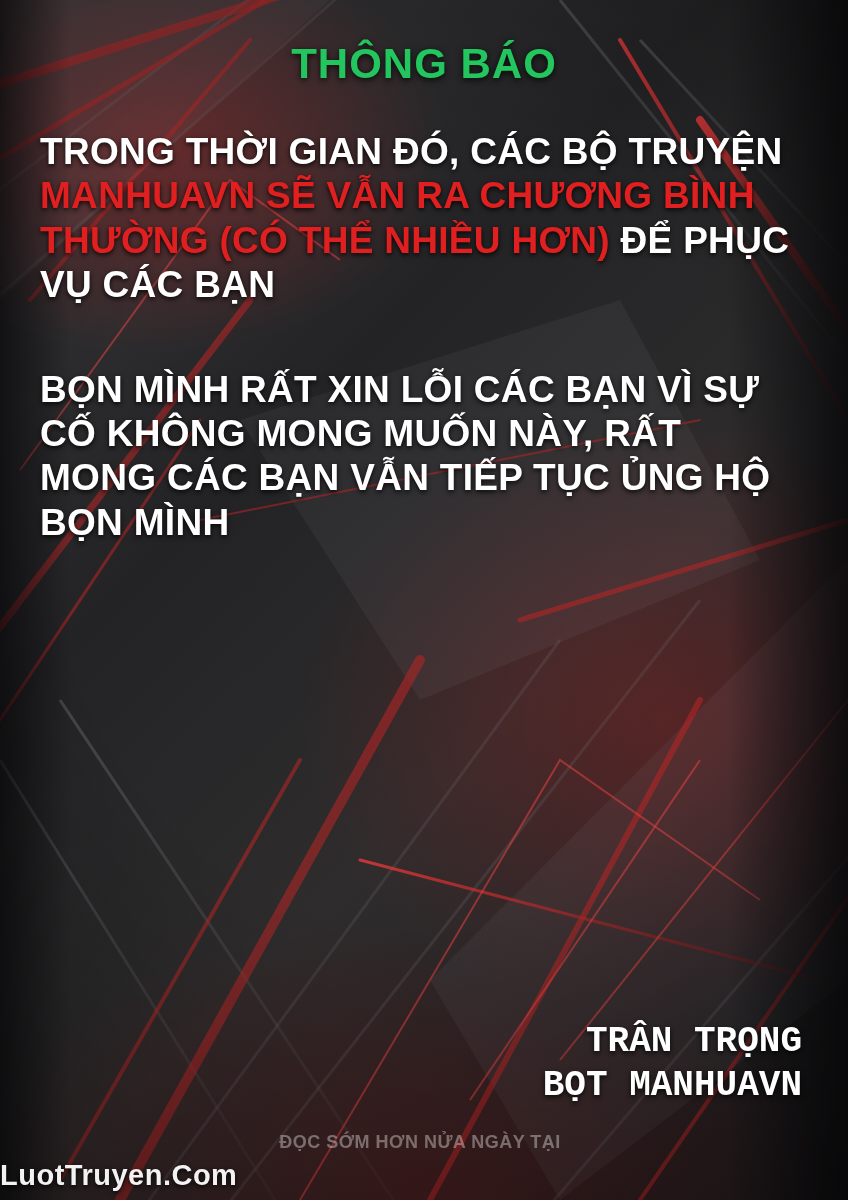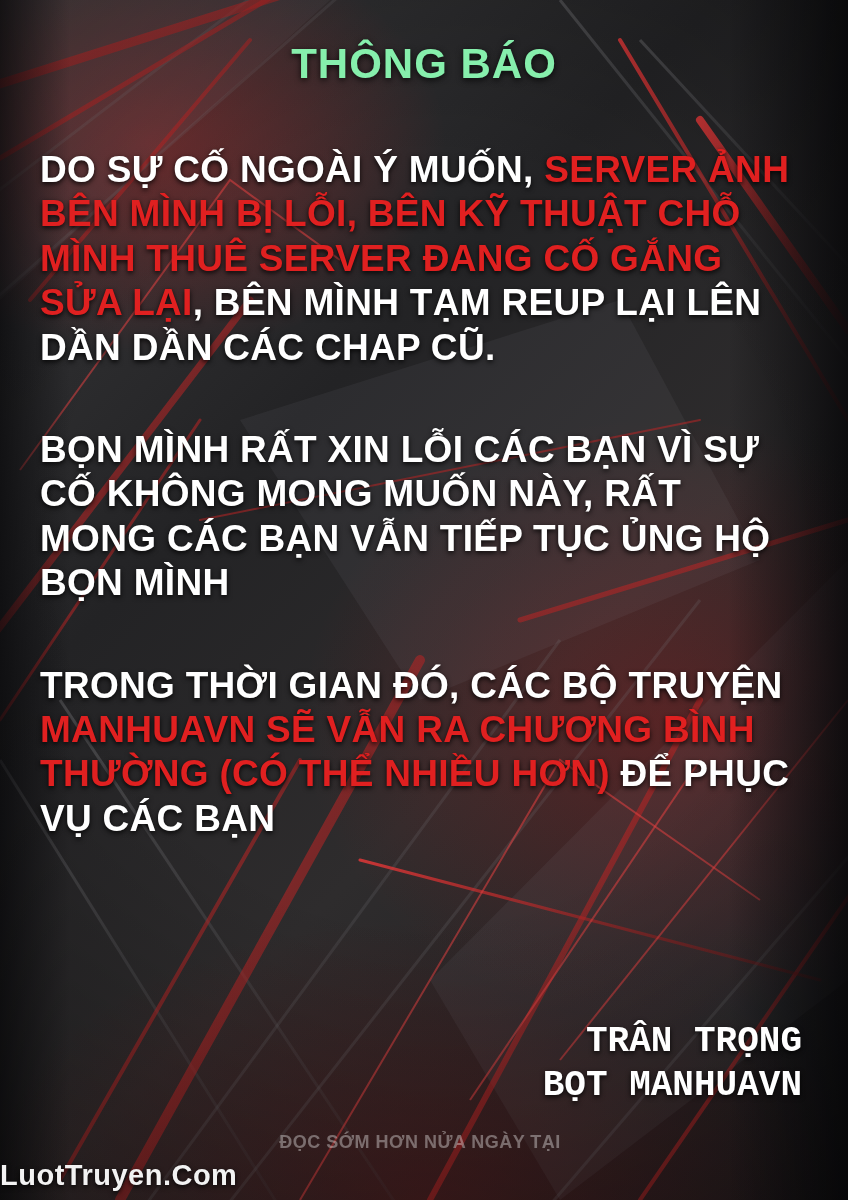--- a/index.html
+++ b/index.html
@@ -52,26 +52,26 @@
 
   
   .content {
     position: absolute;
     inset: 0;
     padding: 40px 40px 0 40px;
     box-sizing: border-box;
   }
   .notice-title {
     text-align: center;
-    color: #86efac;
+    color: #22c55e;
     font-size: 42px;
     font-weight: bold;
     letter-spacing: 1px;
     text-shadow: 0 2px 6px rgba(0,0,0,0.8);
-    margin: 0 0 60px 0;
+    margin: 0 0 42px 0;
   }
   .para {
     color: #ffffff;
     font-size: 37px;
     font-weight: bold;
     line-height: 1.20;
     letter-spacing: 0.3px;
     text-shadow: 0 2px 5px rgba(0,0,0,0.85);
     margin: 0 0 58px 0;
   }
@@ -173,30 +173,27 @@
     </g>
   </svg>
   <div class="bg-dark-left"></div>
   <div class="bg-dark-right"></div>
   <div class="bg-vignette"></div>
 
   <div class="content">
 
     <div class="notice-title">THÔNG BÁO</div>
 
-    <p class="para p1">
-      <span>DO SỰ CỐ NGOÀI Ý MUỐN, </span><span class="hl">SERVER ẢNH BÊN MÌNH BỊ LỖI, BÊN KỸ THUẬT CHỖ MÌNH THUÊ SERVER ĐANG CỐ GẮNG SỬA LẠI</span><span>, BÊN MÌNH TẠM REUP LẠI LÊN DẦN DẦN CÁC CHAP CŨ.</span>
+
+    <p class="para p2">
+      <span>TRONG THỜI GIAN ĐÓ, CÁC BỘ TRUYỆN </span><span class="hl">MANHUAVN SẼ VẪN RA CHƯƠNG BÌNH THƯỜNG (CÓ THỂ NHIỀU HƠN)</span><span> ĐỂ PHỤC VỤ CÁC BẠN</span>
     </p>
 
     <p class="para p3">
       <span>BỌN MÌNH RẤT XIN LỖI CÁC BẠN VÌ SỰ CỐ KHÔNG MONG MUỐN NÀY, RẤT MONG CÁC BẠN VẪN TIẾP TỤC ỦNG HỘ BỌN MÌNH</span>
-    </p>
-
-    <p class="para p2">
-      <span>TRONG THỜI GIAN ĐÓ, CÁC BỘ TRUYỆN </span><span class="hl">MANHUAVN SẼ VẪN RA CHƯƠNG BÌNH THƯỜNG (CÓ THỂ NHIỀU HƠN)</span><span> ĐỂ PHỤC VỤ CÁC BẠN</span>
     </p>
 
     <div class="signature">
       <div>TRÂN TRỌNG</div>
       <div>BỌT MANHUAVN</div>
     </div>
 
   </div>
 
   <div class="wm-small">ĐỌC SỚM HƠN NỬA NGÀY TẠI</div>

